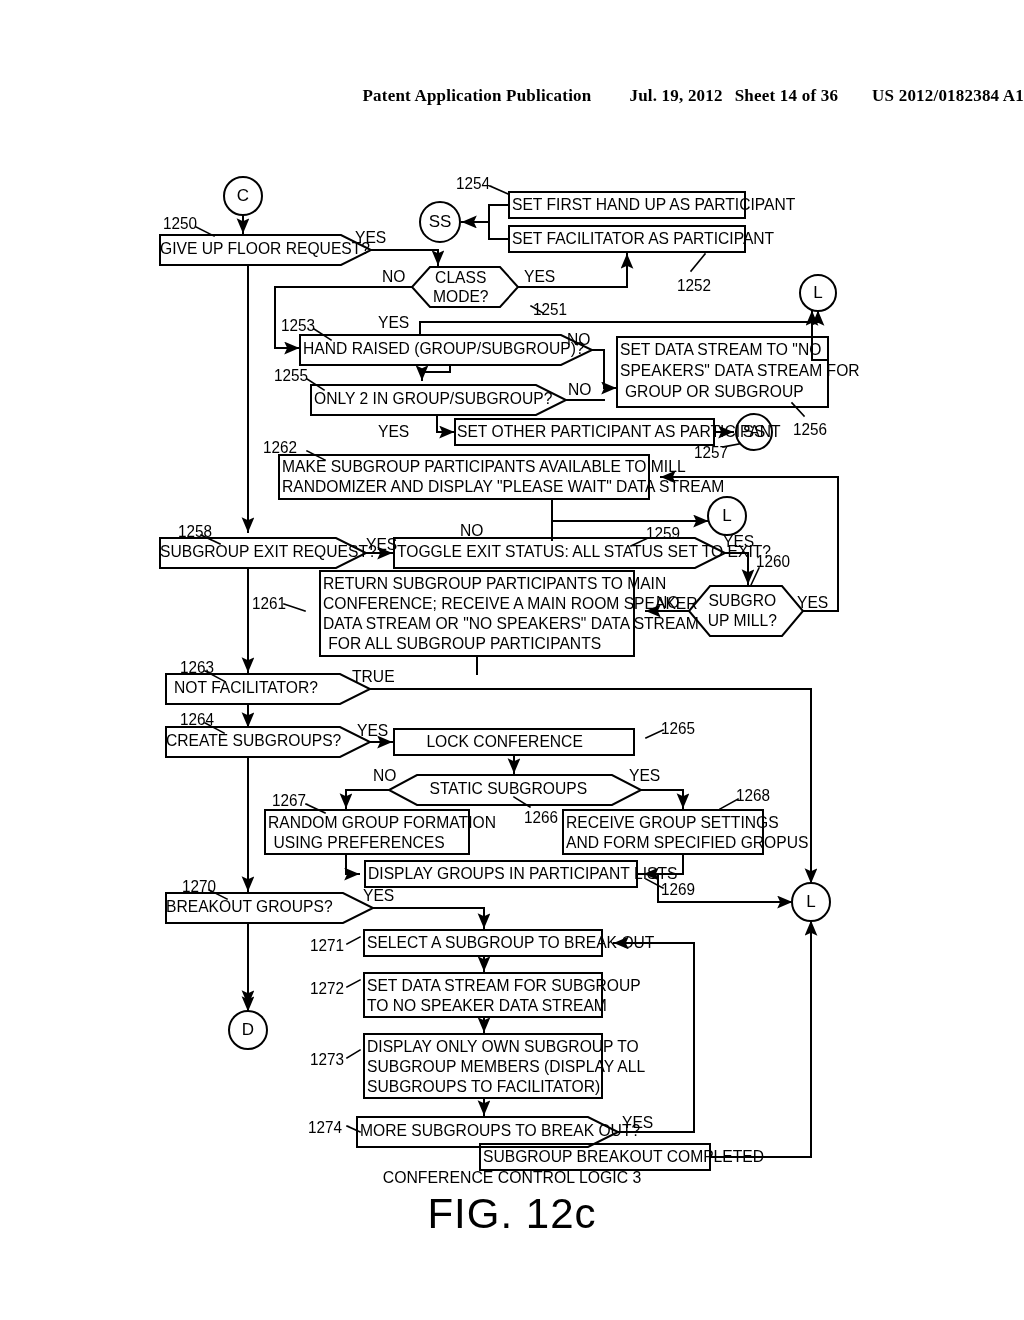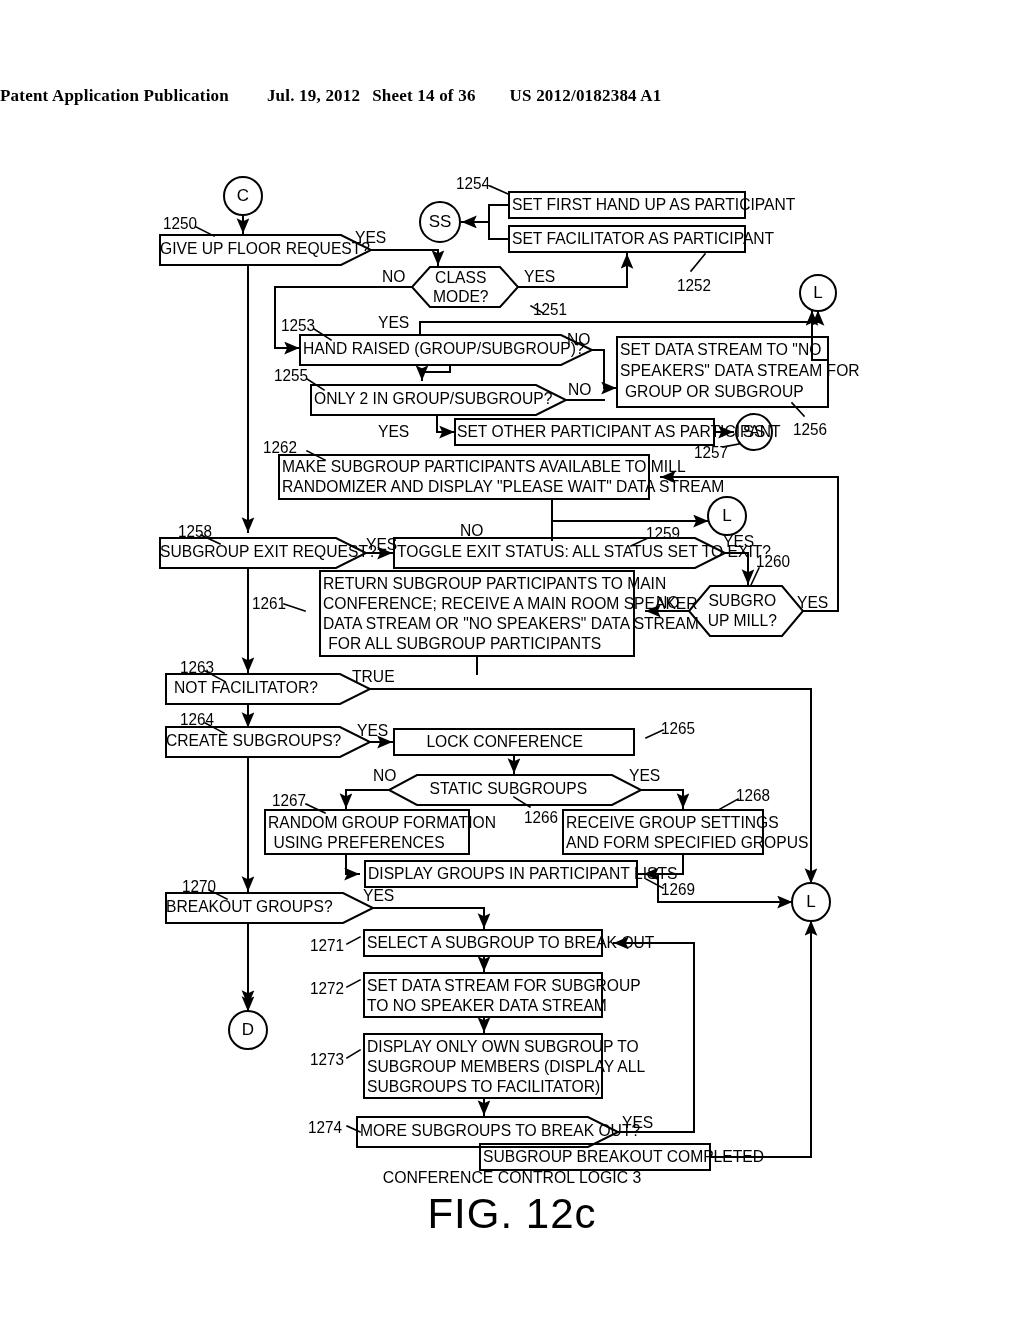--- a/index.html
+++ b/index.html
@@ -1,19 +1,19 @@
 <!DOCTYPE html>
 <html><head>
 <meta charset="utf-8">
 <style>
   html,body{margin:0;padding:0;background:#ffffff;}
   body{width:1024px;height:1320px;position:relative;
        font-family:"Liberation Sans", sans-serif;color:#000;}
   #header{position:absolute;left:0;top:86px;width:1024px;
-          text-align:left;font-family:"Liberation Serif",serif;
+          text-align:right;font-family:"Liberation Serif",serif;
           font-weight:bold;font-size:17px;letter-spacing:.2px;}
   #header span{display:inline-block;}
   .hs1{margin-right:38px;}
   .hs2{margin-right:12px;}
   .hs3{margin-right:34px;}
   #canvas{position:absolute;left:0;top:0;width:1024px;height:1320px;}
   svg{position:absolute;left:0;top:0;}
   .lbl{position:absolute;font-family:"Liberation Sans",sans-serif;
        color:#000;white-space:nowrap;line-height:1.08;
        transform:scaleX(.92);transform-origin:left center;}

